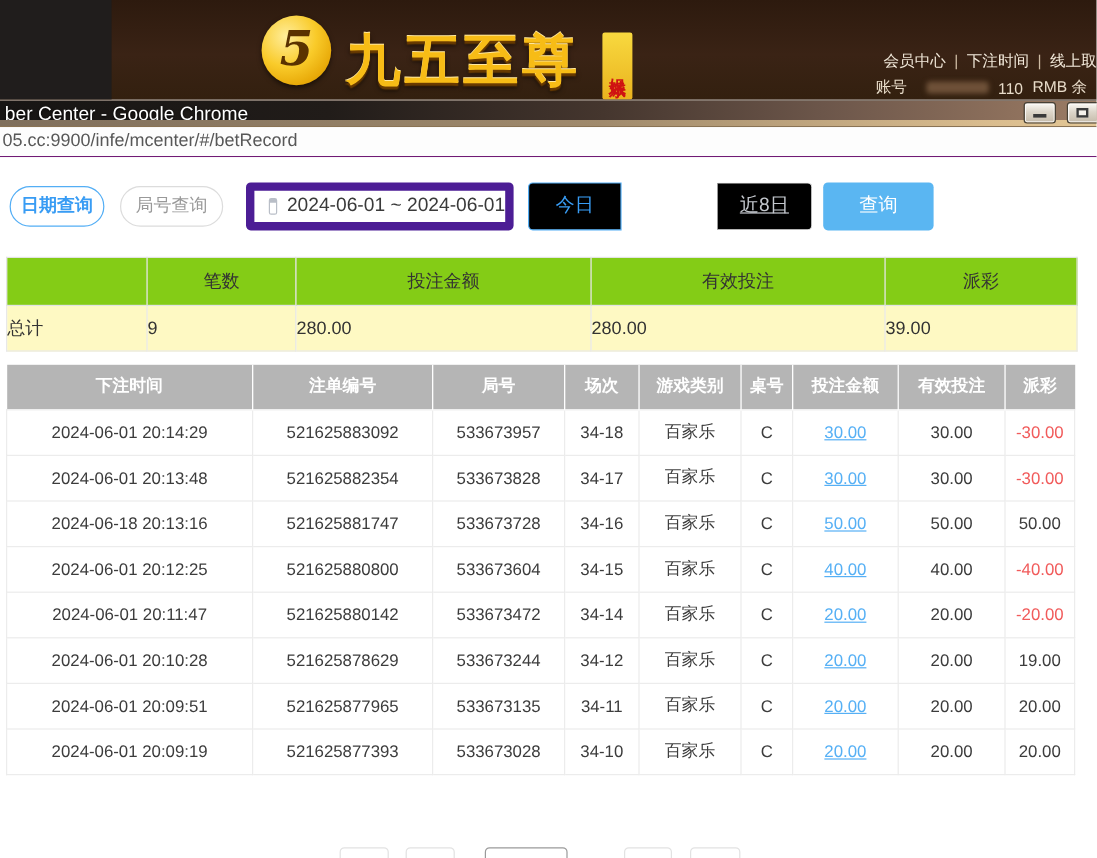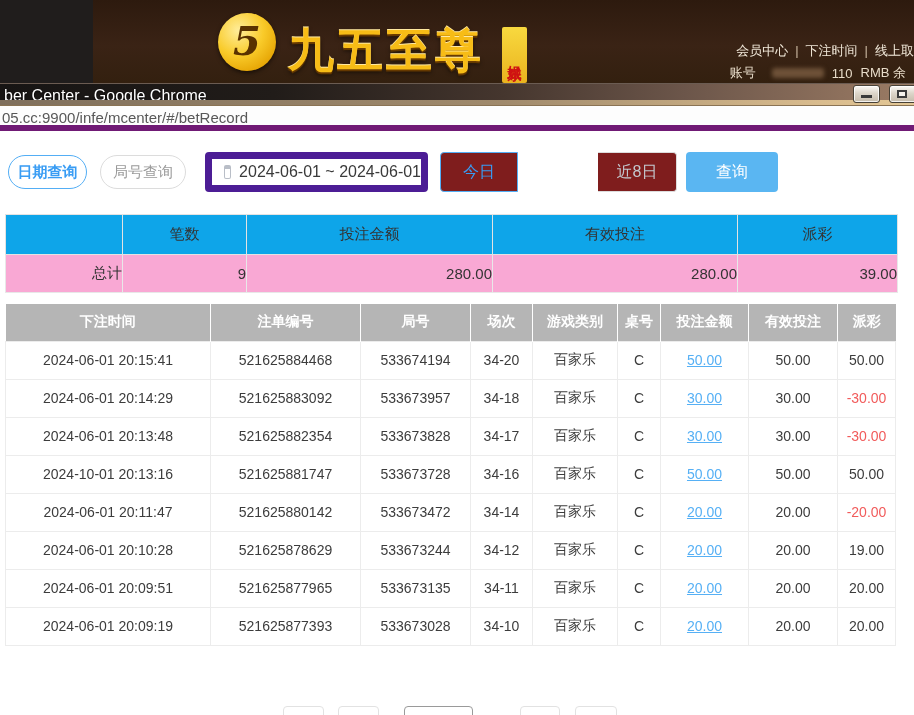--- a/index.html
+++ b/index.html
@@ -39,52 +39,52 @@
   .title-text { position:absolute; left:4px; top:3px; color:#fff; font-size:16px; white-space:nowrap;
     text-shadow:0 1px 2px #000; }
   .win-btn { position:absolute; top:2px; height:18px; border:1px solid #474136; border-radius:3px;
     background:linear-gradient(180deg,#fbf9f5 0%,#ddd6ca 45%,#c6bcab 100%);
     box-shadow:inset 0 0 0 1px rgba(255,255,255,.8); }
   .btn-min { left:853px; width:27px; }
   .btn-max { left:889px; width:30px; }
   .glyph-min { position:absolute; left:7px; bottom:4px; width:11px; height:3px; background:#3a3a3a; }
   .glyph-max { position:absolute; left:7px; top:4px; width:10px; height:8px; border:2px solid #3a3a3a; background:#f5f2ec; }
   .urlbar { position:absolute; left:0; top:23px; width:914px; height:25px; background:#fdfdfd;
-    border-bottom:6px solid #701a75; }
+    border-bottom:1px solid #701a75; }
   .url-text { position:absolute; left:2px; top:3px; font-size:15px; color:#585858; white-space:nowrap; }
 
   
   .page { position:absolute; left:0; top:48px; width:914px; height:584px; background:#fff; overflow:hidden; }
 
   .pill { position:absolute; top:24px; height:34px; border-radius:17px; background:#fff;
     font-size:15px; text-align:center; line-height:32px; cursor:pointer; }
   .pill-date { left:8px; width:79px; border:1px solid #53aef5; color:#389cf4; font-weight:bold; }
   .pill-round { left:100px; width:86px; border:1px solid #dcdcdc; color:#999; }
 
   .date-box { position:absolute; left:205px; top:21px; width:223px; height:40px; border:7px solid #4c1d95;
     border-radius:4px; background:#fff; display:flex; align-items:center; }
   .cal-icon { width:15px; height:14px; border:1px solid #b9bec7; border-top:4px solid #b9bec7;
     border-radius:2px; margin:0 8px 0 12px; }
   .date-text { font-size:16px; color:#3a3a3a; white-space:nowrap; }
 
-  .seg { position:absolute; top:21px; height:40px; background:#7f1d1d; font-size:16px; text-align:center;
+  .seg { position:absolute; top:21px; height:40px; background:#000000; font-size:16px; text-align:center;
     line-height:38px; cursor:pointer; border:1px solid #dcdcdc; color:#c3c7cd; }
   .seg-today { left:440px; width:78px; border:1px solid #53aef5; color:#389cf4; border-radius:4px 0 0 4px; z-index:2; }
   .seg-yesterday { left:518px; width:80px; border-left:none; }
-  .seg-last8 { left:598px; width:79px; border-left:none; border-radius:0 4px 4px 0; }
+  .seg-last8 { left:598px; width:79px; border-left:none; border-radius:0 4px 4px 0;text-decoration:underline; }
 
   .search-btn { position:absolute; left:686px; top:21px; width:92px; height:40px; background:#5ab6f2;
     border:none; border-radius:4px; color:#fff; font-size:16px; text-align:center; line-height:40px; cursor:pointer; }
 
   table { border-collapse:collapse; table-layout:fixed; }
   .summary-table { position:absolute; left:5px; top:83px; width:892px; }
-  .summary-table th { background:#0ea5e9; height:40px; font-size:15px; font-weight:normal; color:#333;
+  .summary-table th { background:#84cc16; height:40px; font-size:15px; font-weight:normal; color:#333;
     border:1px solid #e3e3e3; text-align:center; }
   .summary-table td { height:38px; font-size:15px; color:#333; border:1px solid #e8e8e8;
-    border-top:none; text-align:right; background:#f9a8d4; }
+    border-top:none; text-align:left; background:#fef9c3; }
 
   .bet-table { position:absolute; left:5px; top:173px; width:890px; }
   .bet-table th { background:#b5b5b5; color:#fff; height:37px; font-size:14px; font-weight:bold;
     text-align:center; border-right:1px solid #fff; }
   .bet-table th:last-child { border-right:none; }
   .bet-table td { height:38px; font-size:14px; color:#3c3c3c; text-align:center;
     border:1px solid #ececec; background:#fff; white-space:nowrap; }
   .bet-table td.neg { color:#f15b5b; }
   .bet-link { color:#56b0f5; text-decoration:underline; cursor:pointer; }
 
@@ -188,31 +188,20 @@
             <th>场次</th>
             <th>游戏类别</th>
             <th>桌号</th>
             <th>投注金额</th>
             <th>有效投注</th>
             <th>派彩</th>
           </tr>
         </thead>
         <tbody>
             <tr>
-              <td>2024-06-01 20:15:41</td>
-              <td>521625884468</td>
-              <td>533674194</td>
-              <td>34-20</td>
-              <td>百家乐</td>
-              <td>C</td>
-              <td><a class="bet-link">50.00</a></td>
-              <td>50.00</td>
-              <td>50.00</td>
-            </tr>
-            <tr>
               <td>2024-06-01 20:14:29</td>
               <td>521625883092</td>
               <td>533673957</td>
               <td>34-18</td>
               <td>百家乐</td>
               <td>C</td>
               <td><a class="bet-link">30.00</a></td>
               <td>30.00</td>
               <td class="neg">-30.00</td>
             </tr>
@@ -221,29 +210,40 @@
               <td>521625882354</td>
               <td>533673828</td>
               <td>34-17</td>
               <td>百家乐</td>
               <td>C</td>
               <td><a class="bet-link">30.00</a></td>
               <td>30.00</td>
               <td class="neg">-30.00</td>
             </tr>
             <tr>
-              <td>2024-10-01 20:13:16</td>
+              <td>2024-06-18 20:13:16</td>
               <td>521625881747</td>
               <td>533673728</td>
               <td>34-16</td>
               <td>百家乐</td>
               <td>C</td>
               <td><a class="bet-link">50.00</a></td>
               <td>50.00</td>
               <td>50.00</td>
+            </tr>
+            <tr>
+              <td>2024-06-01 20:12:25</td>
+              <td>521625880800</td>
+              <td>533673604</td>
+              <td>34-15</td>
+              <td>百家乐</td>
+              <td>C</td>
+              <td><a class="bet-link">40.00</a></td>
+              <td>40.00</td>
+              <td class="neg">-40.00</td>
             </tr>
             <tr>
               <td>2024-06-01 20:11:47</td>
               <td>521625880142</td>
               <td>533673472</td>
               <td>34-14</td>
               <td>百家乐</td>
               <td>C</td>
               <td><a class="bet-link">20.00</a></td>
               <td>20.00</td>

